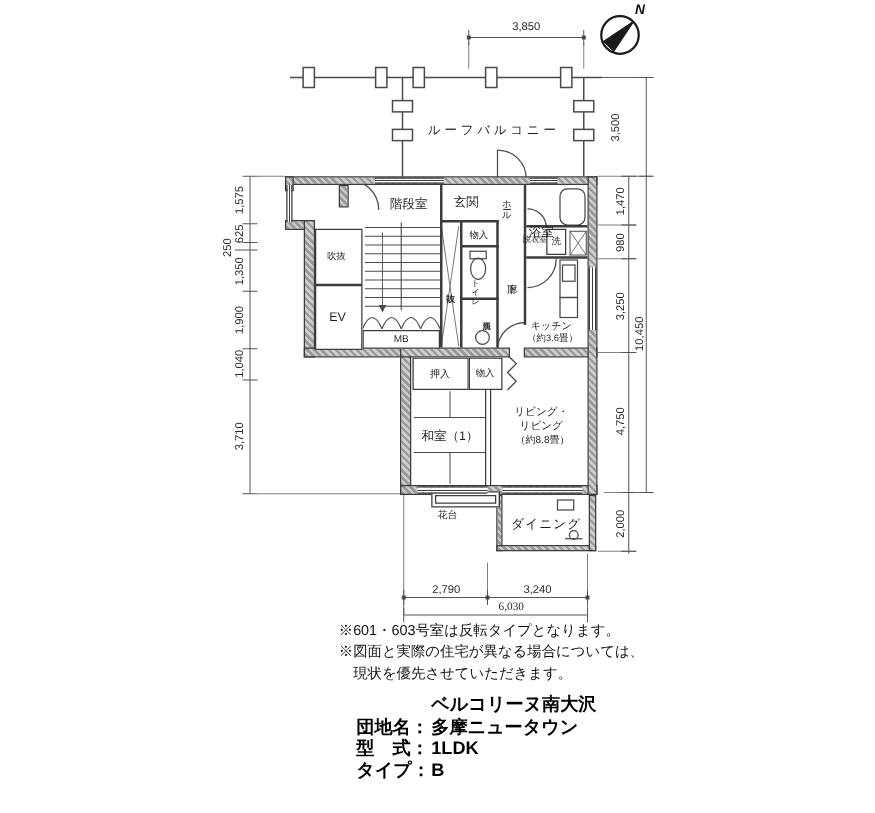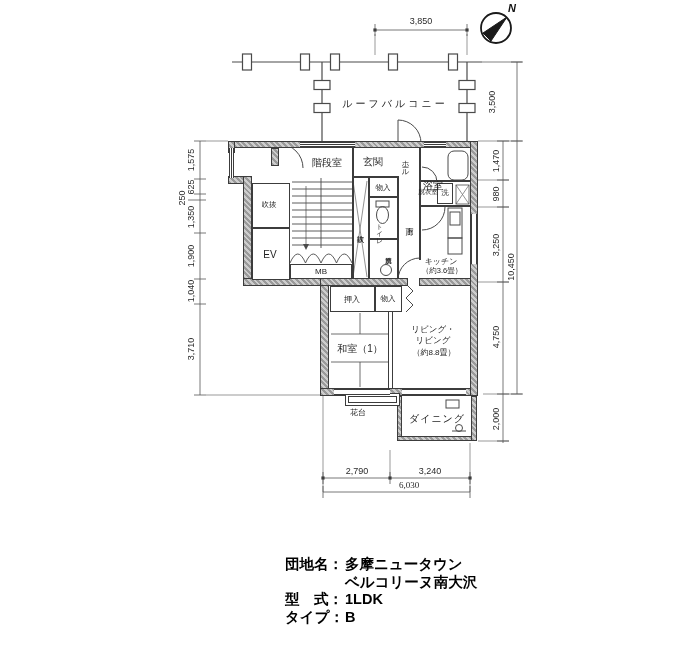--- a/index.html
+++ b/index.html
@@ -262,21 +262,26 @@
   <div class="dim v" style="left:496px;top:245px;">3,250</div>
   <div class="dim v" style="left:511px;top:267px;">10,450</div>
   <div class="dim v" style="left:496px;top:337px;">4,750</div>
   <div class="dim v" style="left:496px;top:419px;">2,000</div>
   <div class="dim" style="left:357px;top:471px;">2,790</div>
   <div class="dim" style="left:430px;top:471px;">3,240</div>
   <div class="dim" style="left:409px;top:485px;font-family:Liberation Serif, serif;">6,030</div>
 
   <div class="north-label">N</div>
 
+  <div class="notes">
+    <div>※601・603号室は反転タイプとなります。</div>
+    <div>※図面と実際の住宅が異なる場合については、</div>
+    <div>　現状を優先させていただきます。</div>
+  </div>
 
   <div class="info">
+    <div class="info-row"><span class="ilabel"></span><span class="ivalue">ベルコリーヌ南大沢</span></div>
     <div class="info-row"><span class="ilabel">団地名：</span><span class="ivalue">多摩ニュータウン</span></div>
-    <div class="info-row"><span class="ilabel"></span><span class="ivalue">ベルコリーヌ南大沢</span></div>
     <div class="info-row"><span class="ilabel">型　式：</span><span class="ivalue">1LDK</span></div>
     <div class="info-row"><span class="ilabel">タイプ：</span><span class="ivalue">B</span></div>
   </div>
 
 </div>
 
 </body></html>

